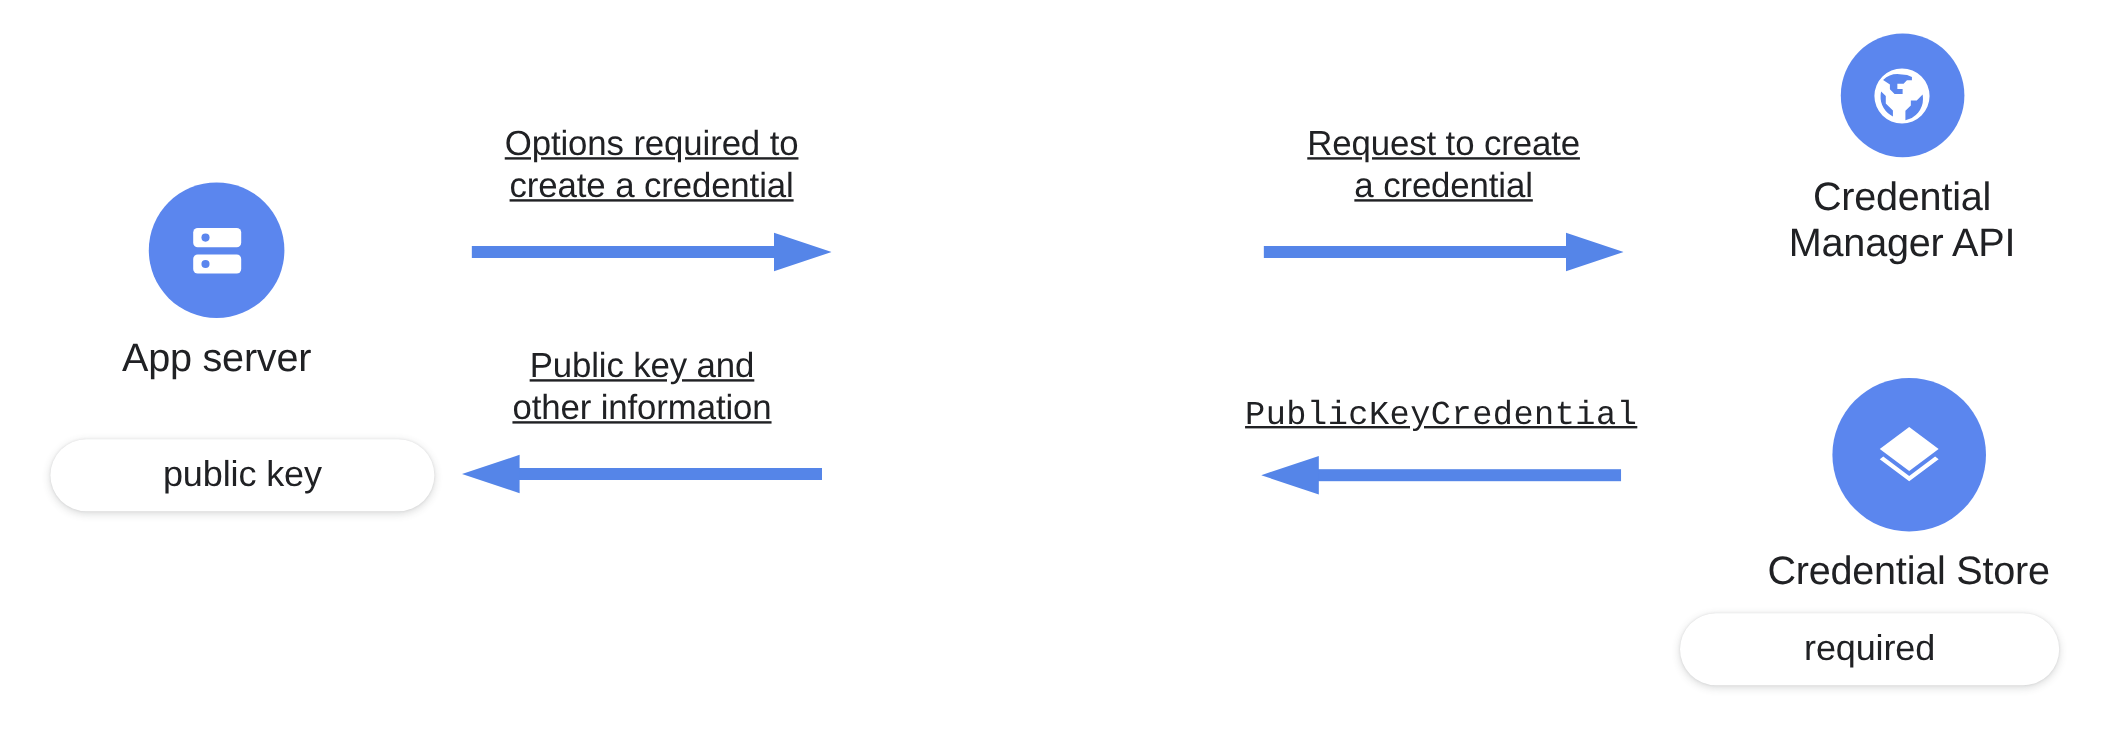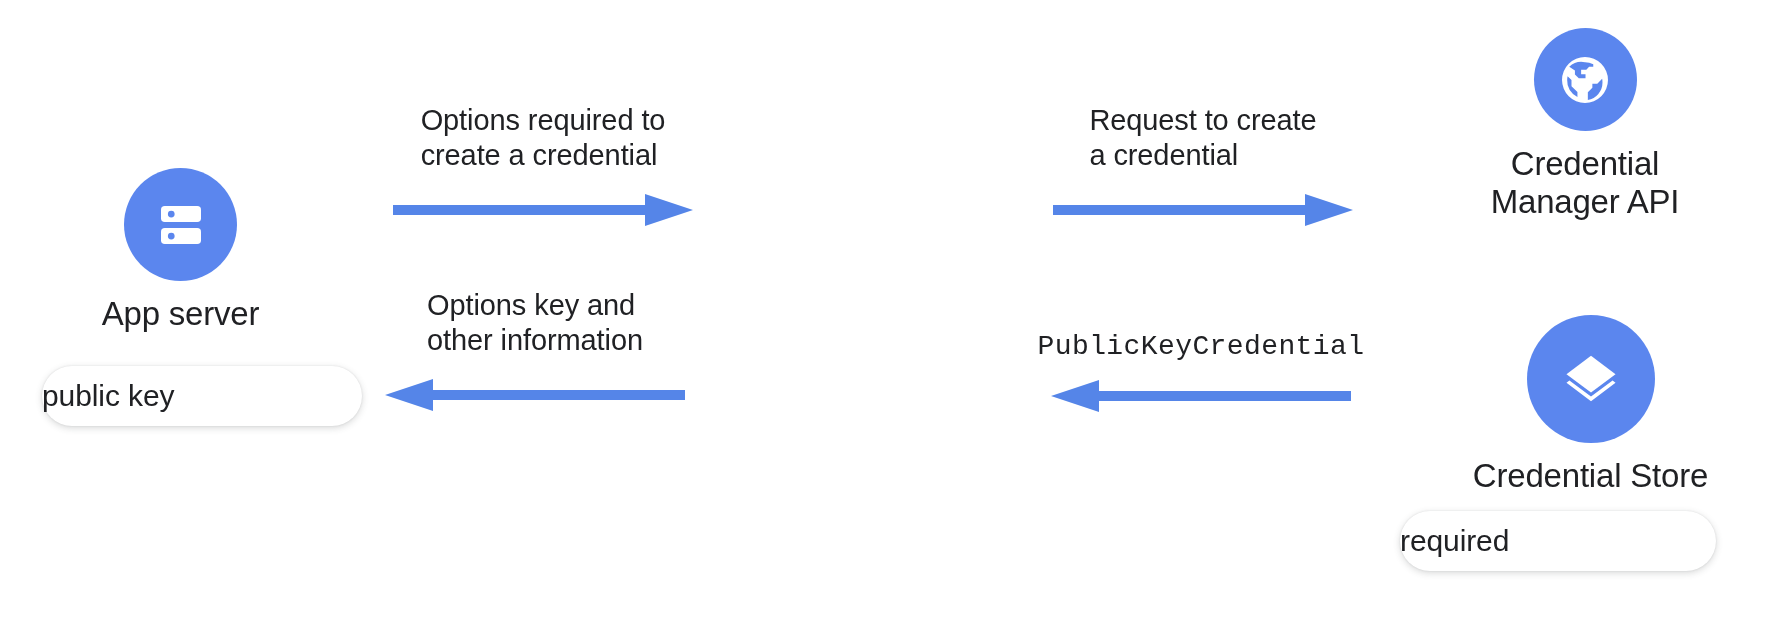--- a/index.html
+++ b/index.html
@@ -48,53 +48,55 @@
   }
 
   
   .pill {
     position: absolute;
     background: #ffffff;
     border-radius: 999px;
     box-shadow: 0 2px 7px rgba(60,64,67,0.20), 0 0 2px rgba(60,64,67,0.13);
     display: flex;
     align-items: center;
-    justify-content: flex-start;
+    justify-content: center;
     color: #202124;
     font-size: 30px;
     letter-spacing: -0.1px;
   }
 
   
   .flow {
     position: absolute;
     display: flex;
     flex-direction: column;
     align-items: center;
   }
   .flow-label {
     color: #202124;
     font-size: 29px;
     line-height: 1.22;
+    text-align: center;
     white-space: pre-line;
     letter-spacing: -0.1px;
+    text-decoration: underline;
   }
   .flow-label.mono {
     font-family: "Liberation Mono", "DejaVu Sans Mono", monospace;
     font-size: 28px;
     letter-spacing: 0.4px;
   }
   .arrow { display: block; }
 </style>
 </head>
 <body>
 
 <div id="canvas">
 
-  <div class="node" style="left:58px; top:168px; width:245px;">
+  <div class="node" style="left:58px; top:152px; width:245px;">
     <div class="node-icon" style="width:113px;height:113px;">
       <svg width="60" height="60" viewBox="0 0 24 24" aria-hidden="true">
         <rect x="4" y="4.4" width="16" height="6.4" rx="1.5" fill="#ffffff"></rect>
         <circle cx="8.1" cy="7.6" r="1.35" fill="#5b86ee"></circle>
         <rect x="4" y="13.2" width="16" height="6.4" rx="1.5" fill="#ffffff"></rect>
         <circle cx="8.1" cy="16.4" r="1.35" fill="#5b86ee"></circle>
       </svg>
     </div>
     <div class="node-label">App server</div>
   </div>
@@ -106,21 +108,21 @@
   <div class="flow" style="left:378px; top:103px; width:330px;">
     <div class="flow-label">Options required to
 create a credential</div>
     <svg class="arrow" width="300" height="44" viewBox="0 0 300 44" style="margin-top:14px;">
       <rect x="0" y="17" width="258" height="10" fill="#5585e8"></rect>
       <polygon points="252,6 300,22 252,38" fill="#5585e8"></polygon>
     </svg>
   </div>
 
   <div class="flow" style="left:370px; top:288px; width:330px;">
-    <div class="flow-label">Options key and
+    <div class="flow-label">Public key and
 other information</div>
     <svg class="arrow" width="300" height="44" viewBox="0 0 300 44" style="margin-top:14px;">
       <rect x="42" y="17" width="258" height="10" fill="#5585e8"></rect>
       <polygon points="48,6 0,22 48,38" fill="#5585e8"></polygon>
     </svg>
   </div>
 
 
   <div class="flow" style="left:1036px; top:330px; width:330px;">
     <div class="flow-label mono">PublicKeyCredential</div>

